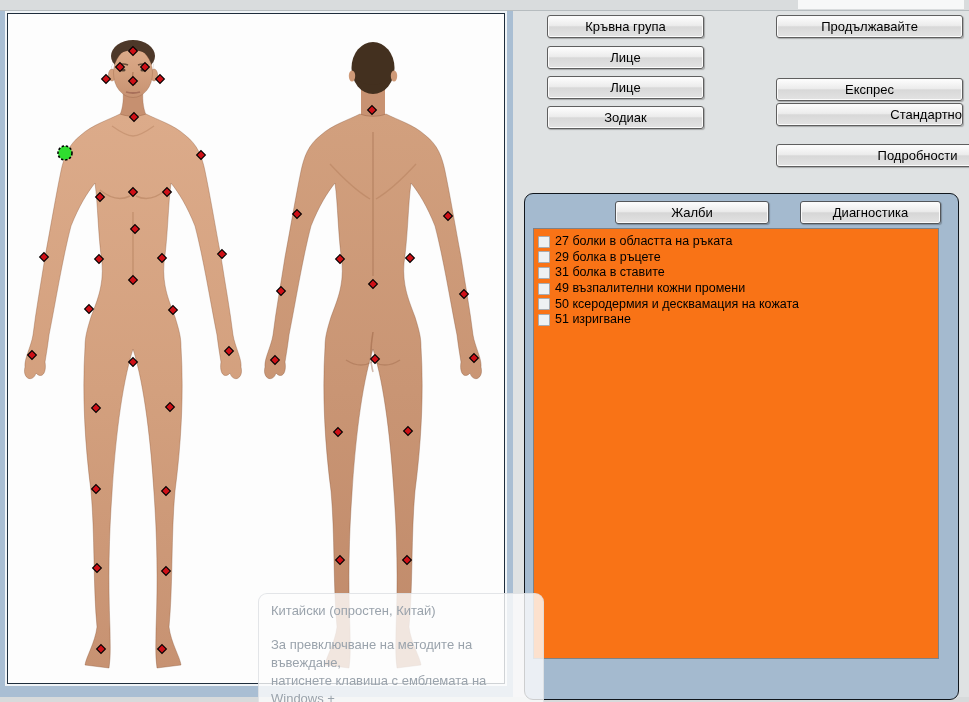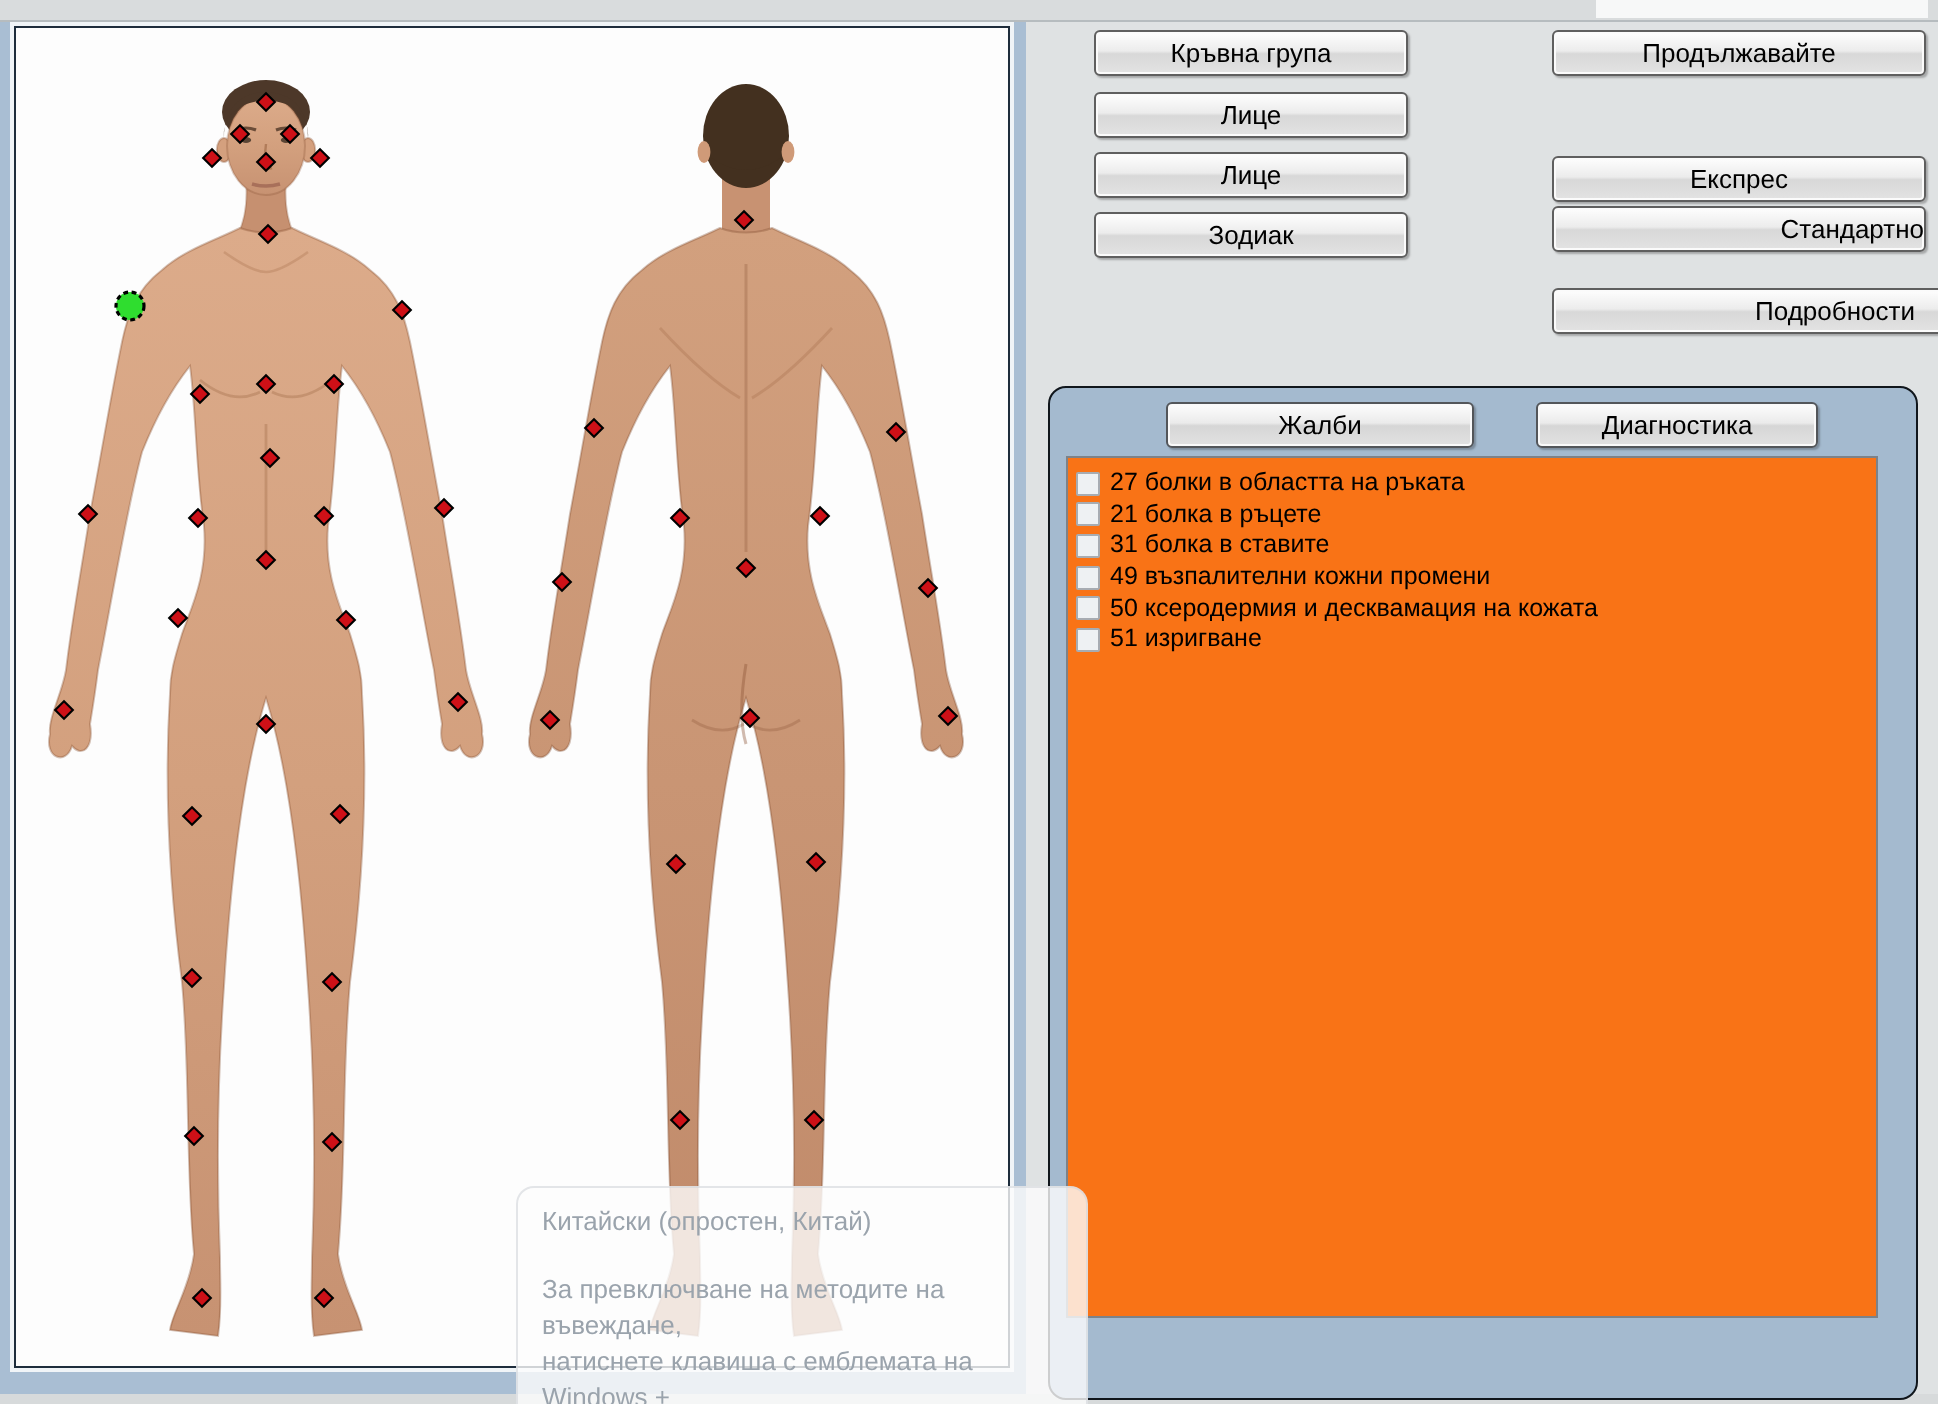--- a/index.html
+++ b/index.html
@@ -41,21 +41,21 @@
   
   .complaints{
     left:524px;top:193px;width:433px;height:505px;
     background:#a4bacf;border:1px solid #10161c;border-radius:9px;
   }
   .tab-btn{
     position:absolute;display:flex;align-items:center;justify-content:center;
     background:linear-gradient(#fdfdfd,#ebebeb 45%,#d6d6d6 52%,#e2e2e2);
     border:1px solid #53565a;border-radius:3px;
     box-shadow:inset 0 0 0 1px #fafafa, 1px 1px 1px rgba(50,55,60,.35);
-    font-size:13px;color:#000;
+    font-size:13px;color:#000;margin-left:32px;
   }
   .listbox{
     position:absolute;left:8px;top:34px;width:404px;height:424px;
     background:#f97316;border:1px solid #7d8288;padding-top:5px;
     overflow:hidden;
   }
   .row{display:flex;align-items:center;height:15.6px;padding-left:4px;gap:5px;}
   .cb{
     width:10px;height:10px;flex:0 0 auto;
     background:#eef1f3;border:1px solid #a7acb2;border-radius:1px;
@@ -262,21 +262,21 @@
   <div class="tab-btn" style="left:243px;top:7px;width:139px;height:21px;">
     <span>Диагностика</span>
   </div>
   <div class="listbox" id="complaint-list">
       <div class="row">
         <span class="cb"></span>
         <span class="lbl">27 болки в областта на ръката</span>
       </div>
       <div class="row">
         <span class="cb"></span>
-        <span class="lbl">21 болка в ръцете</span>
+        <span class="lbl">29 болка в ръцете</span>
       </div>
       <div class="row">
         <span class="cb"></span>
         <span class="lbl">31 болка в ставите</span>
       </div>
       <div class="row">
         <span class="cb"></span>
         <span class="lbl">49 възпалителни кожни промени</span>
       </div>
       <div class="row">

